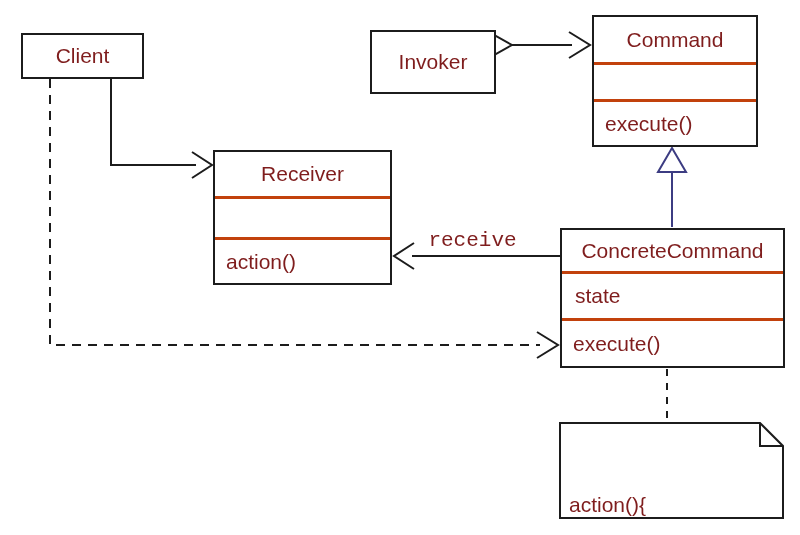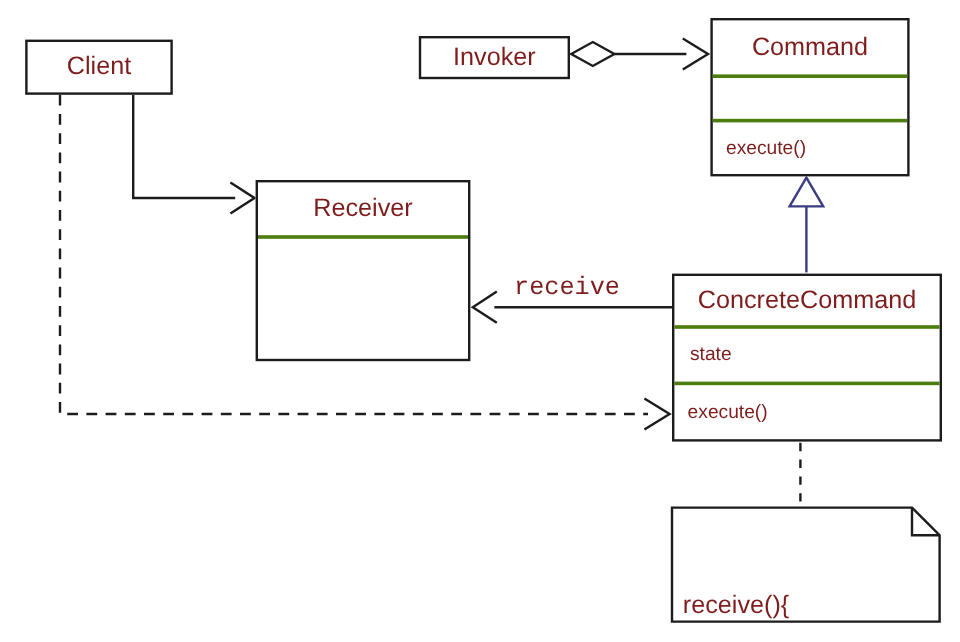--- a/index.html
+++ b/index.html
@@ -21,23 +21,23 @@
     display:flex;
     flex-direction:column;
   }
   .uml-title{
     display:flex;align-items:center;justify-content:center;
     font-size:21px;
     box-sizing:border-box;
   }
   .uml-compartment{
     display:flex;align-items:center;
-    font-size:16px;
+    font-size:21px;
     padding-left:11px;
-    border-top:3px solid #4d7c0f;
+    border-top:3px solid #c2410c;
     box-sizing:border-box;
   }
   .simple-box{
     position:absolute;
     box-sizing:border-box;
     border:2px solid #1c1c1c;
     background:#ffffff;
     display:flex;align-items:center;justify-content:center;
     font-size:21px;
   }
@@ -79,42 +79,43 @@
     <line x1="667" y1="369" x2="667" y2="422" stroke="#1c1c1c" stroke-width="2" stroke-dasharray="7 7"></line>
 
     <polygon points="560,423 760,423 783,446 783,518 560,518" fill="#ffffff" stroke="#1c1c1c" stroke-width="2"></polygon>
     <polyline points="760,423 760,446 783,446" fill="none" stroke="#1c1c1c" stroke-width="2"></polyline>
   </svg>
 
   <div class="simple-box" style="left:21px;top:33px;width:123px;height:46px;">
     <span>Client</span>
   </div>
 
-  <div class="simple-box" style="left:349px;top:30px;width:126px;height:36px;">
+  <div class="simple-box" style="left:370px;top:30px;width:126px;height:64px;">
     <span>Invoker</span>
   </div>
 
   <div class="uml-class" style="left:592px;top:15px;width:166px;height:132px;">
     <div class="uml-title" style="height:45px;">Command</div>
     <div class="uml-compartment" style="height:37px;"></div>
     <div class="uml-compartment" style="height:46px;">execute()</div>
   </div>
 
-  <div class="uml-class" style="left:213px;top:150px;width:179px;height:151px;">
+  <div class="uml-class" style="left:213px;top:150px;width:179px;height:135px;">
     <div class="uml-title" style="height:44px;">Receiver</div>
     <div class="uml-compartment" style="height:41px;"></div>
+    <div class="uml-compartment" style="height:46px;">action()</div>
   </div>
 
   <div class="uml-class" style="left:560px;top:228px;width:225px;height:140px;">
     <div class="uml-title" style="height:41px;">ConcreteCommand</div>
     <div class="uml-compartment" style="height:47px;padding-left:13px;">state</div>
     <div class="uml-compartment" style="height:48px;">execute()</div>
   </div>
 
   <div class="edge-label" style="left:420px;top:229px;width:105px;font-family:Liberation Mono, monospace;">receive</div>
 
   <div class="note-text" style="left:569px;top:432px;width:205px;">
-    <div>receive(){</div>
+    <div>action(){</div>
     
     
   </div>
 
 </div>
 
 </body></html>

